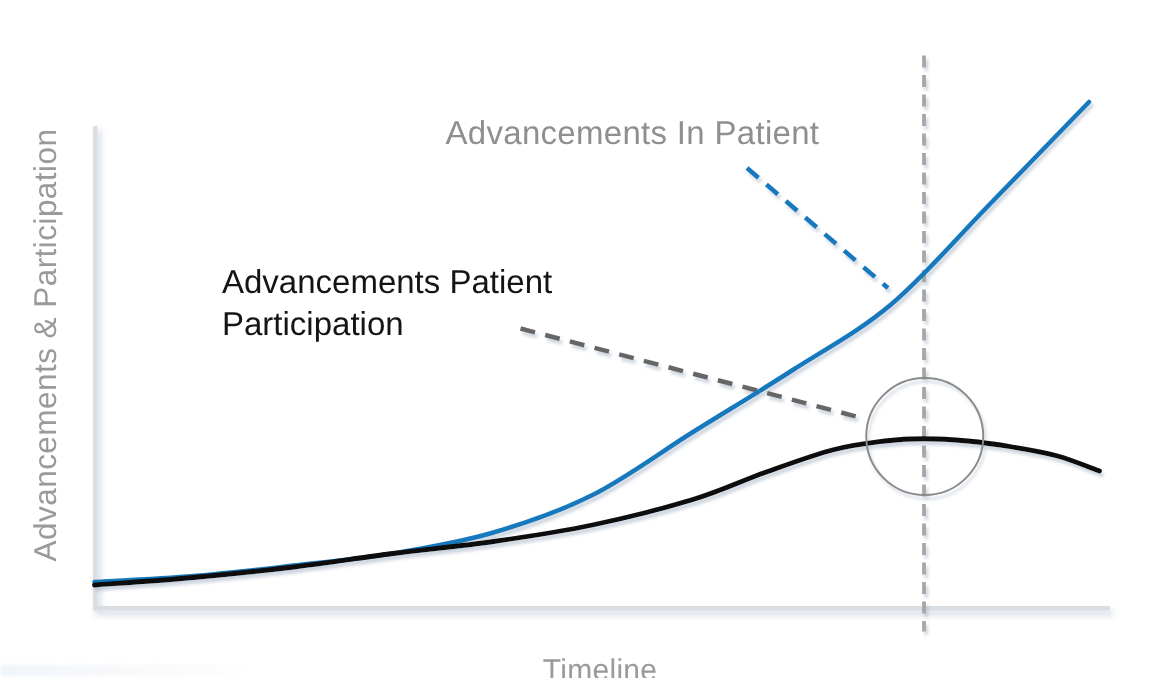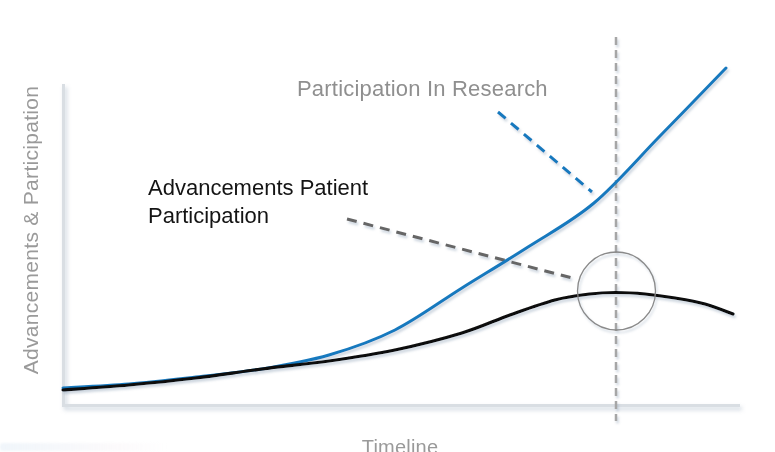--- a/index.html
+++ b/index.html
@@ -54,19 +54,19 @@
         <line x1="498" y1="112" x2="592" y2="192" stroke="#1779be" stroke-width="3" stroke-dasharray="10 7" stroke-linecap="butt"></line>
         <line x1="347" y1="219" x2="576" y2="279" stroke="#666666" stroke-width="3" stroke-dasharray="10 7" stroke-linecap="butt"></line>
         <line x1="616" y1="37" x2="616" y2="421" stroke="#a6a6a6" stroke-width="2.5" stroke-dasharray="8 5" stroke-linecap="butt"></line>
         <path d="M 63 388 C 74 387.3333333333333 106.83333333333333 385.8333333333333 129 384 C 151.16666666666666 382.1666666666667 173.83333333333334 379.5 196 377 C 218.16666666666666 374.5 239.83333333333334 372.6666666666667 262 369 C 284.1666666666667 365.3333333333333 306.8333333333333 361.5 329 355 C 351.1666666666667 348.5 372.8333333333333 341.1666666666667 395 330 C 417.1666666666667 318.8333333333333 439.8333333333333 301.8333333333333 462 288 C 484.1666666666667 274.1666666666667 506 261.1666666666667 528 247 C 550 232.83333333333334 572 221.5 594 203 C 616 184.5 638 158.5 660 136 C 682 113.5 715 79.33333333333333 726 68" fill="none" stroke="#1779be" stroke-width="3" stroke-linecap="round"></path>
         <path d="M 63 390 C 74 389.1666666666667 106.83333333333333 387 129 385 C 151.16666666666666 383 173.83333333333334 380.6666666666667 196 378 C 218.16666666666666 375.3333333333333 239.83333333333334 371.8333333333333 262 369 C 284.1666666666667 366.1666666666667 306.8333333333333 364.1666666666667 329 361 C 351.1666666666667 357.8333333333333 372.8333333333333 354.6666666666667 395 350 C 417.1666666666667 345.3333333333333 442.8333333333333 338.8333333333333 462 333 C 481.1666666666667 327.1666666666667 494.5 320.5 510 315 C 525.5 309.5 541.6666666666666 303.5 555 300 C 568.3333333333334 296.5 579.8333333333334 295.25 590 294 C 600.1666666666666 292.75 606.8333333333334 292.5 616 292.5 C 625.1666666666666 292.5 635.1666666666666 293.0833333333333 645 294 C 654.8333333333334 294.9166666666667 665 296.3333333333333 675 298 C 685 299.6666666666667 695.3333333333334 301.3333333333333 705 304 C 714.6666666666666 306.6666666666667 728.3333333333334 312.3333333333333 733 314" fill="none" stroke="#0d0d0d" stroke-width="3.2" stroke-linecap="round"></path>
         <circle cx="616.5" cy="291" r="39" fill="none" stroke="#8a8a8a" stroke-width="1.3"></circle>
       </g>
   </svg>
 
   <div class="lbl ylabel">Advancements &amp; Participation</div>
-  <div class="lbl research-label">Participation In Research</div>
+  <div class="lbl research-label">Advancements In Patient</div>
   <div class="lbl participation-label">Advancements Patient
 Participation</div>
   <div class="lbl xlabel">Timeline</div>
   <div class="artifact"></div>
 
 </div>
 
 </body></html>

